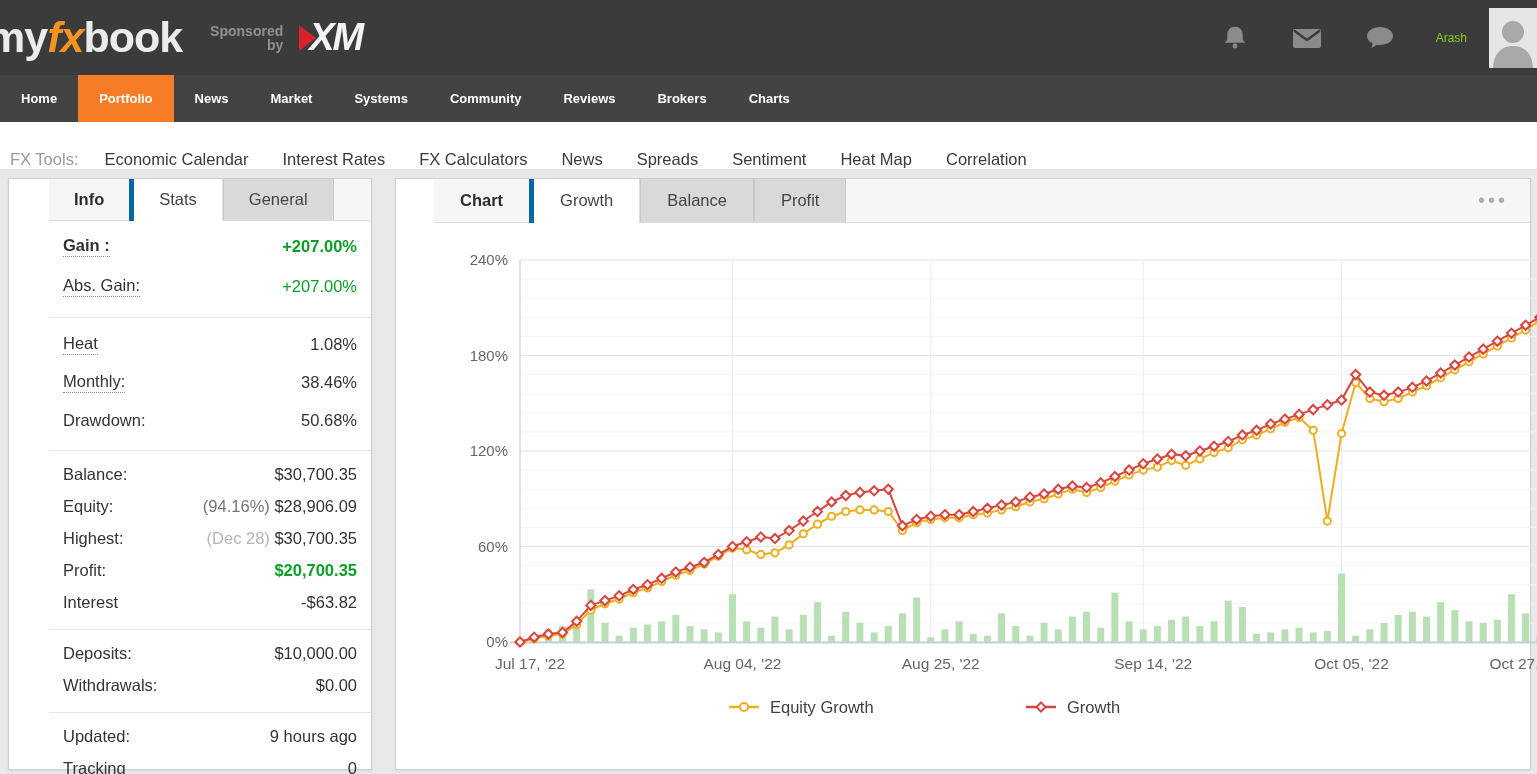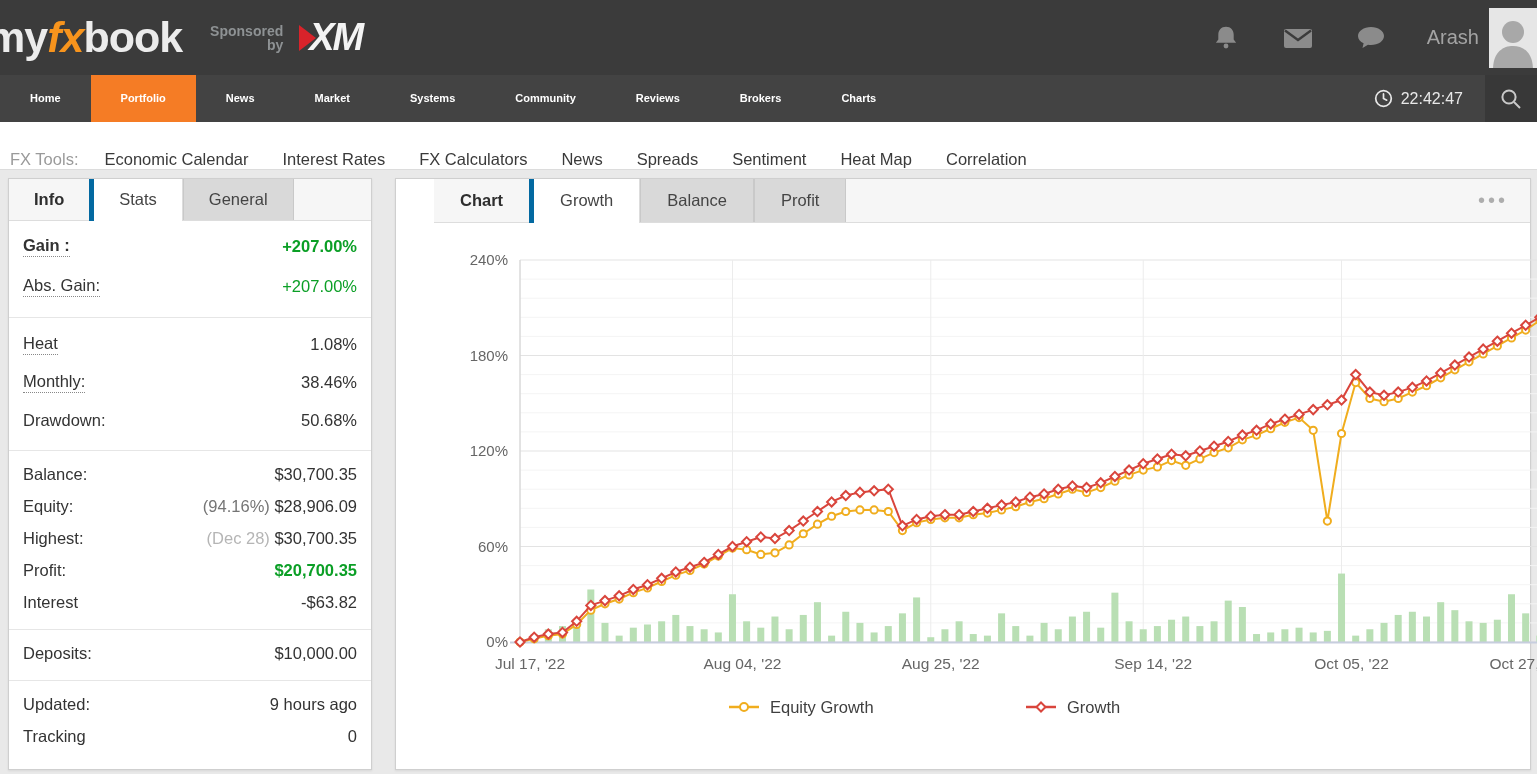--- a/index.html
+++ b/index.html
@@ -11,40 +11,40 @@
   .header { height:75px; background:#3b3b3b; display:flex; align-items:center; overflow:hidden; }
   .logo { font-size:43px; font-weight:bold; color:#ececec; margin-left:-13px; letter-spacing:-1px; white-space:nowrap; }
   .logo .fx { color:#f7941d; font-style:italic; }
   .sponsored { margin-left:28px; color:#8e9294; font-size:14px; font-weight:600; line-height:14px; text-align:right; }
   .xm { display:flex; align-items:center; margin-left:16px; }
   .xm-tri { width:0; height:0; border-left:17px solid #d8232a; border-top:13px solid transparent; border-bottom:13px solid transparent; margin-right:-7px; }
   .xm-text { color:#f4f4f4; font-size:38px; font-weight:bold; font-style:italic; letter-spacing:-2px; }
   .hdr-right { margin-left:auto; display:flex; align-items:center; }
   .hdr-icon { margin-right:40px; cursor:pointer; }
   .hdr-icon svg { display:block; }
-  .user-name { color:#a3a3a3; font-size:20px; margin-right:10px; }
+  .user-name { color:#84cc16; font-size:12px; margin-right:22px; }
   .avatar { width:48px; height:60px; background:#e6e6e6; display:flex; align-items:flex-end; justify-content:center; overflow:hidden; }
 
   
   .nav { height:47px; background:#434343; display:flex; align-items:stretch; }
-  .nav-item { padding:0 30px; line-height:47px; color:#fff; font-size:11px; font-weight:600; cursor:pointer; white-space:nowrap; }
+  .nav-item { padding:0 21px; line-height:47px; color:#fff; font-size:13px; font-weight:600; cursor:pointer; white-space:nowrap; }
   .nav-item.active { background:#f57c25; }
   .nav-right { margin-left:auto; display:flex; align-items:center; }
   .time-wrap { display:flex; align-items:center; color:#e8e8e8; font-size:16px; margin-right:22px; }
   .time-wrap svg { margin-right:8px; }
   .search-box { width:52px; height:47px; background:#383838; display:flex; align-items:center; justify-content:center; cursor:pointer; }
 
   
   .fxbar { height:48px; background:#ffffff; border-bottom:1px solid #dcdcdc; display:flex; align-items:flex-end; padding-left:10px; font-size:16.5px; }
   .fx-label { color:#9a9a9a; margin-right:26px; }
   .fx-item { color:#3a3a3a; margin-right:34px; cursor:pointer; white-space:nowrap; }
 
   
   .card { position:absolute; background:#fff; border:1px solid #cfcfcf; box-shadow:0 1px 2px rgba(0,0,0,.08); }
-  #side-card  { left:8px;  top:178px; width:364px;  height:592px; }
+  #side-card  { left:8px;  top:178px; width:364px;  height:592px;padding-left:40px; }
   #chart-card { left:395px; top:178px; width:1136px; height:592px;padding-left:38px; }
 
   .tabrow { height:44px; background:#f6f6f6; border-bottom:1px solid #dddddd; display:flex; align-items:stretch; }
   .tab { padding:0 26px; line-height:43px; font-size:16.5px; color:#444; cursor:pointer; white-space:nowrap; }
   .tab.boldlabel { font-weight:bold; color:#2e2e2e; }
   .tab.active { background:#fff; border-left:5px solid #0369a1; border-right:1px solid #ddd; margin-bottom:-1px; }
   .tab.gray { background:#d9d9d9; border-left:1px solid #c9c9c9; border-right:1px solid #c9c9c9; }
   .more-menu { margin-left:auto; margin-right:22px; align-self:center; color:#adadad; font-size:20px; letter-spacing:3px; cursor:pointer; }
 
   
@@ -113,35 +113,20 @@
         <div class="nav-item">Home</div>
         <div class="nav-item active">Portfolio</div>
         <div class="nav-item">News</div>
         <div class="nav-item">Market</div>
         <div class="nav-item">Systems</div>
         <div class="nav-item">Community</div>
         <div class="nav-item">Reviews</div>
         <div class="nav-item">Brokers</div>
         <div class="nav-item">Charts</div>
       </div>
-    <div class="nav-right">
-      <div class="time-wrap">
-        <svg width="19" height="19" viewBox="0 0 20 20">
-            <circle cx="10" cy="10" r="8.2" fill="none" stroke="#e8e8e8" stroke-width="1.8"></circle>
-            <path d="M10 5.2 V10 L13.4 11.8" stroke="#e8e8e8" stroke-width="1.8" fill="none" stroke-linecap="round"></path>
-          </svg>
-        <span>22:42:47</span>
-      </div>
-      <div class="search-box">
-        <svg width="24" height="24" viewBox="0 0 24 24">
-            <circle cx="10" cy="10" r="6.6" fill="none" stroke="#c9c9c9" stroke-width="2"></circle>
-            <line x1="15" y1="15" x2="21" y2="21" stroke="#c9c9c9" stroke-width="2"></line>
-          </svg>
-      </div>
-    </div>
   </div>
 
   <div class="fxbar">
     <span class="fx-label">FX Tools:</span>
     <div id="fx-items" style="display:flex;align-items:center;">
         <div class="fx-item">Economic Calendar</div>
         <div class="fx-item">Interest Rates</div>
         <div class="fx-item">FX Calculators</div>
         <div class="fx-item">News</div>
         <div class="fx-item">Spreads</div>
@@ -204,20 +189,24 @@
           <div class="row">
             <span class="lab">Interest</span>
             <span class="val "><span>-$63.82</span></span>
           </div>
         </div>
         <div class="divider"></div>
         <div class="group g3">
           <div class="row">
             <span class="lab">Deposits:</span>
             <span class="val "><span>$10,000.00</span></span>
+          </div>
+          <div class="row">
+            <span class="lab">Withdrawals:</span>
+            <span class="val "><span>$0.00</span></span>
           </div>
         </div>
         <div class="divider"></div>
         <div class="group g4">
           <div class="row">
             <span class="lab">Updated:</span>
             <span class="val "><span>9 hours ago</span></span>
           </div>
           <div class="row">
             <span class="lab">Tracking</span>

